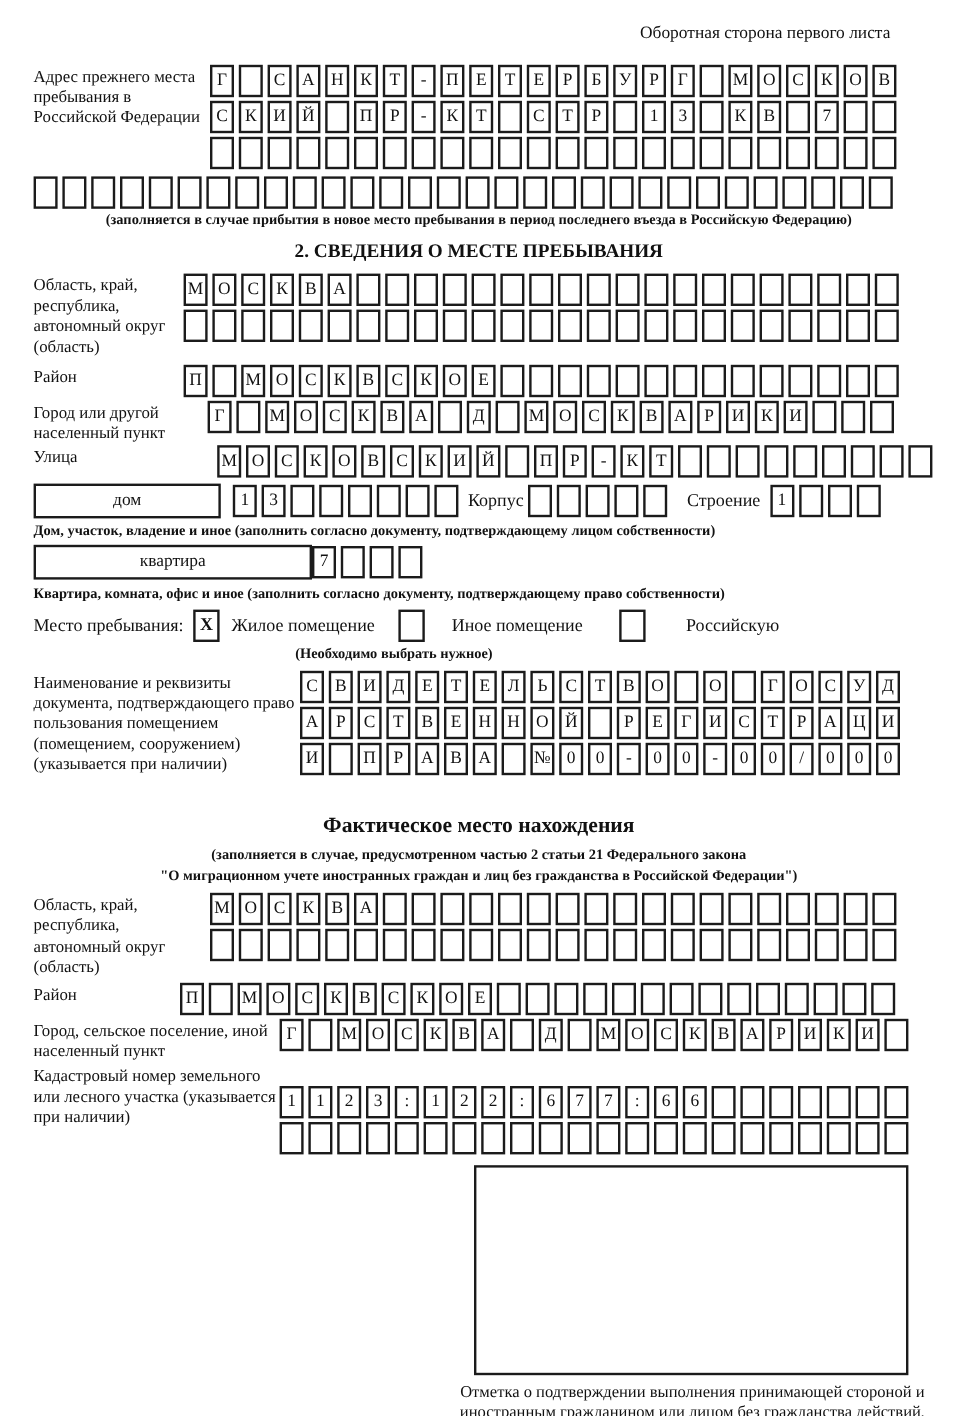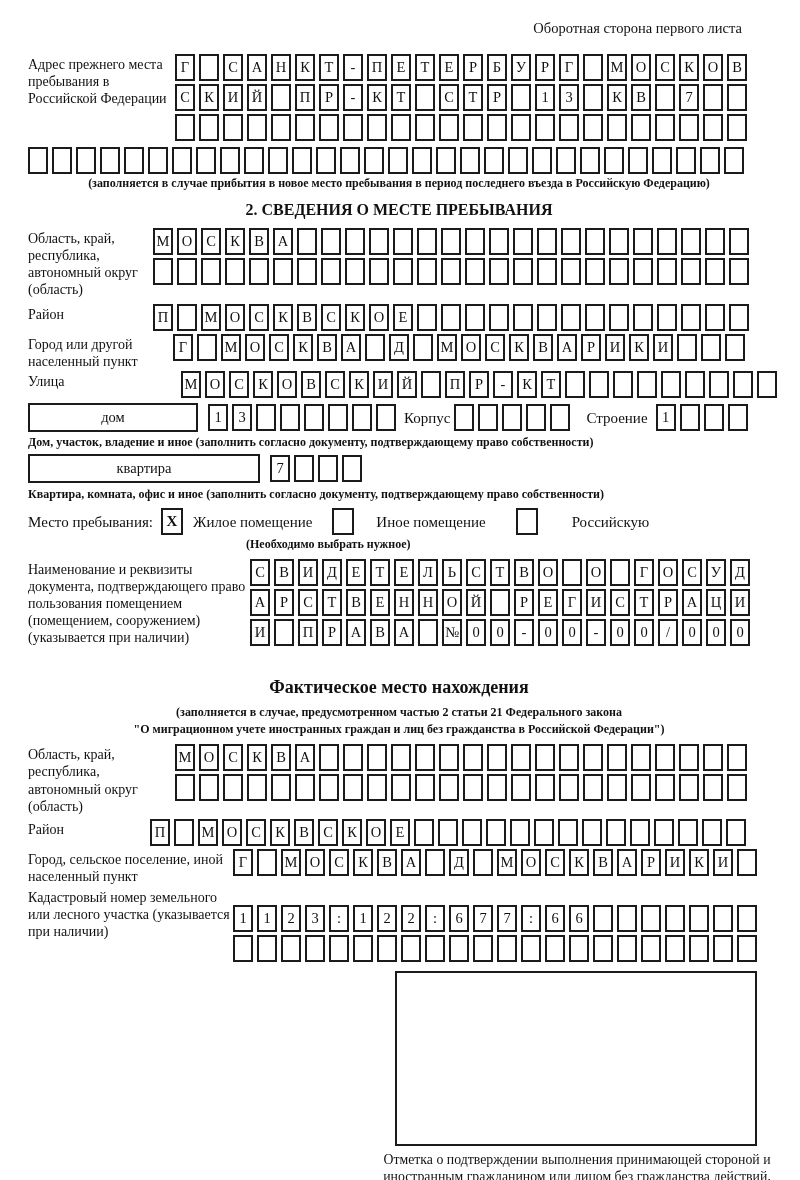--- a/index.html
+++ b/index.html
@@ -345,21 +345,21 @@
         <span class="cell"></span>
         <span class="cell"></span>
         <span class="cell"></span>
         <span class="cell"></span>
         <span class="cell"></span>
         <span class="cell"></span>
       </div>
   </div>
 
   <div class="frow" style="margin-top:5px;align-items:center;">
-    <div class="labelbox" style="width:170px;margin-right:10px;">дом</div>
+    <div class="labelbox" style="width:156px;margin-right:10px;">дом</div>
     <div class="boxes">
         <span class="cell filled">1</span>
         <span class="cell filled">3</span>
         <span class="cell"></span>
         <span class="cell"></span>
         <span class="cell"></span>
         <span class="cell"></span>
         <span class="cell"></span>
         <span class="cell"></span>
       </div>
@@ -372,24 +372,24 @@
         <span class="cell"></span>
       </div>
     <div class="inline-lbl" style="margin-left:16px;margin-right:8px;">Строение</div>
     <div class="boxes">
         <span class="cell filled">1</span>
         <span class="cell"></span>
         <span class="cell"></span>
         <span class="cell"></span>
       </div>
   </div>
-  <div class="caption" style="text-align:left;margin-top:3px;">Дом, участок, владение и иное (заполнить согласно документу, подтверждающему право собственности)</div>
+  <div class="caption" style="text-align:left;margin-top:3px;">Дом, участок, владение и иное (заполнить согласно документу, подтверждающему лицом собственности)</div>
 
   <div class="frow" style="margin-top:4px;align-items:center;">
-    <div class="labelbox" style="width:232px;margin-right:10px;">квартира</div>
+    <div class="labelbox" style="width:232px;">квартира</div>
     <div class="boxes">
         <span class="cell filled">7</span>
         <span class="cell"></span>
         <span class="cell"></span>
         <span class="cell"></span>
       </div>
   </div>
   <div class="caption" style="text-align:left;margin-top:4px;">Квартира, комната, офис и иное (заполнить согласно документу, подтверждающему право собственности)</div>
 
   <div class="mesto-row">

